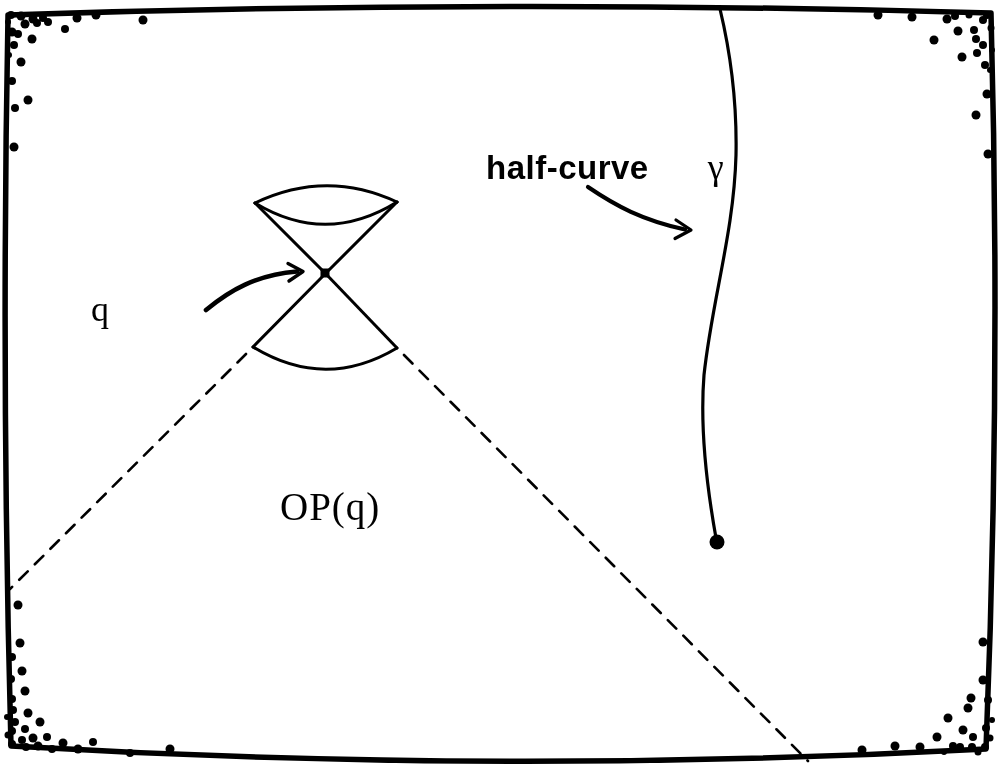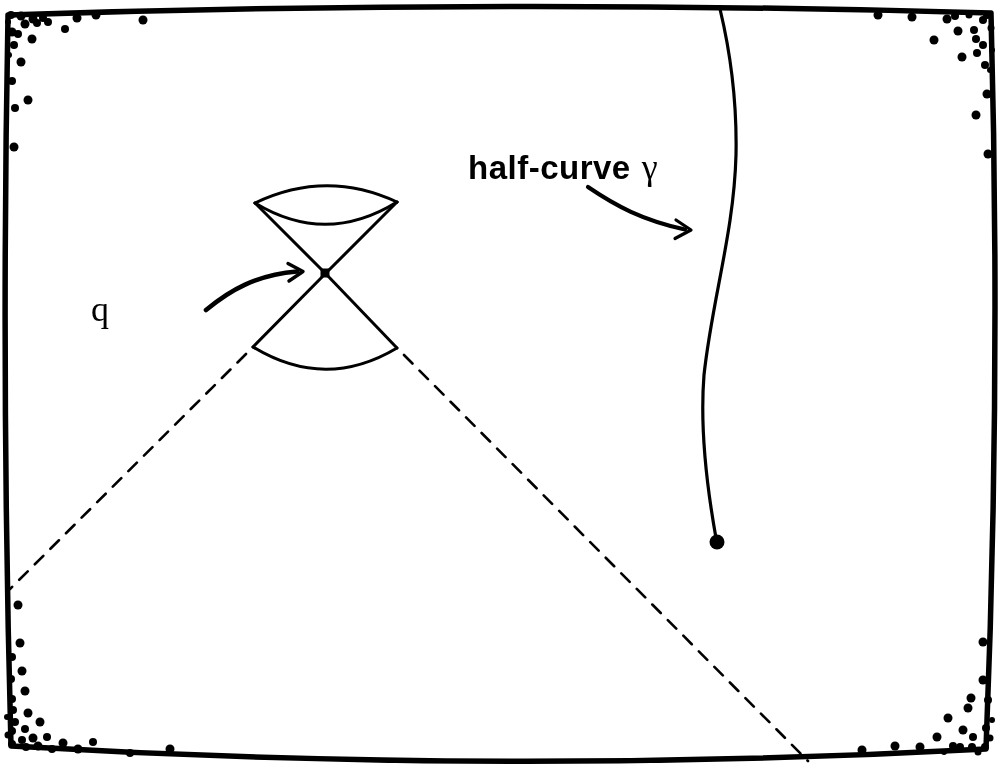--- a/index.html
+++ b/index.html
@@ -168,19 +168,22 @@
     <g id="markers-group">
         <rect x="320.5" y="268.5" width="9" height="9" fill="#000000"></rect>
         <circle cx="717" cy="542" r="7.5" fill="#000000"></circle>
       </g>
   </svg>
 
   <div class="label" style="left:80px; top:288px;">
     <span class="math-part">q</span>
   </div>
 
-  <div class="label" style="left:468px; top:146px;">
+  <div class="label" style="left:486px; top:146px;gap:48px;">
     <span class="bold-part">half-curve</span>
     <span class="math-part">γ</span>
   </div>
 
+  <div class="label region-label" style="left:280px; top:484px;">
+    <span>OP(q)</span>
+  </div>
 
 </div>
 
 </body></html>

